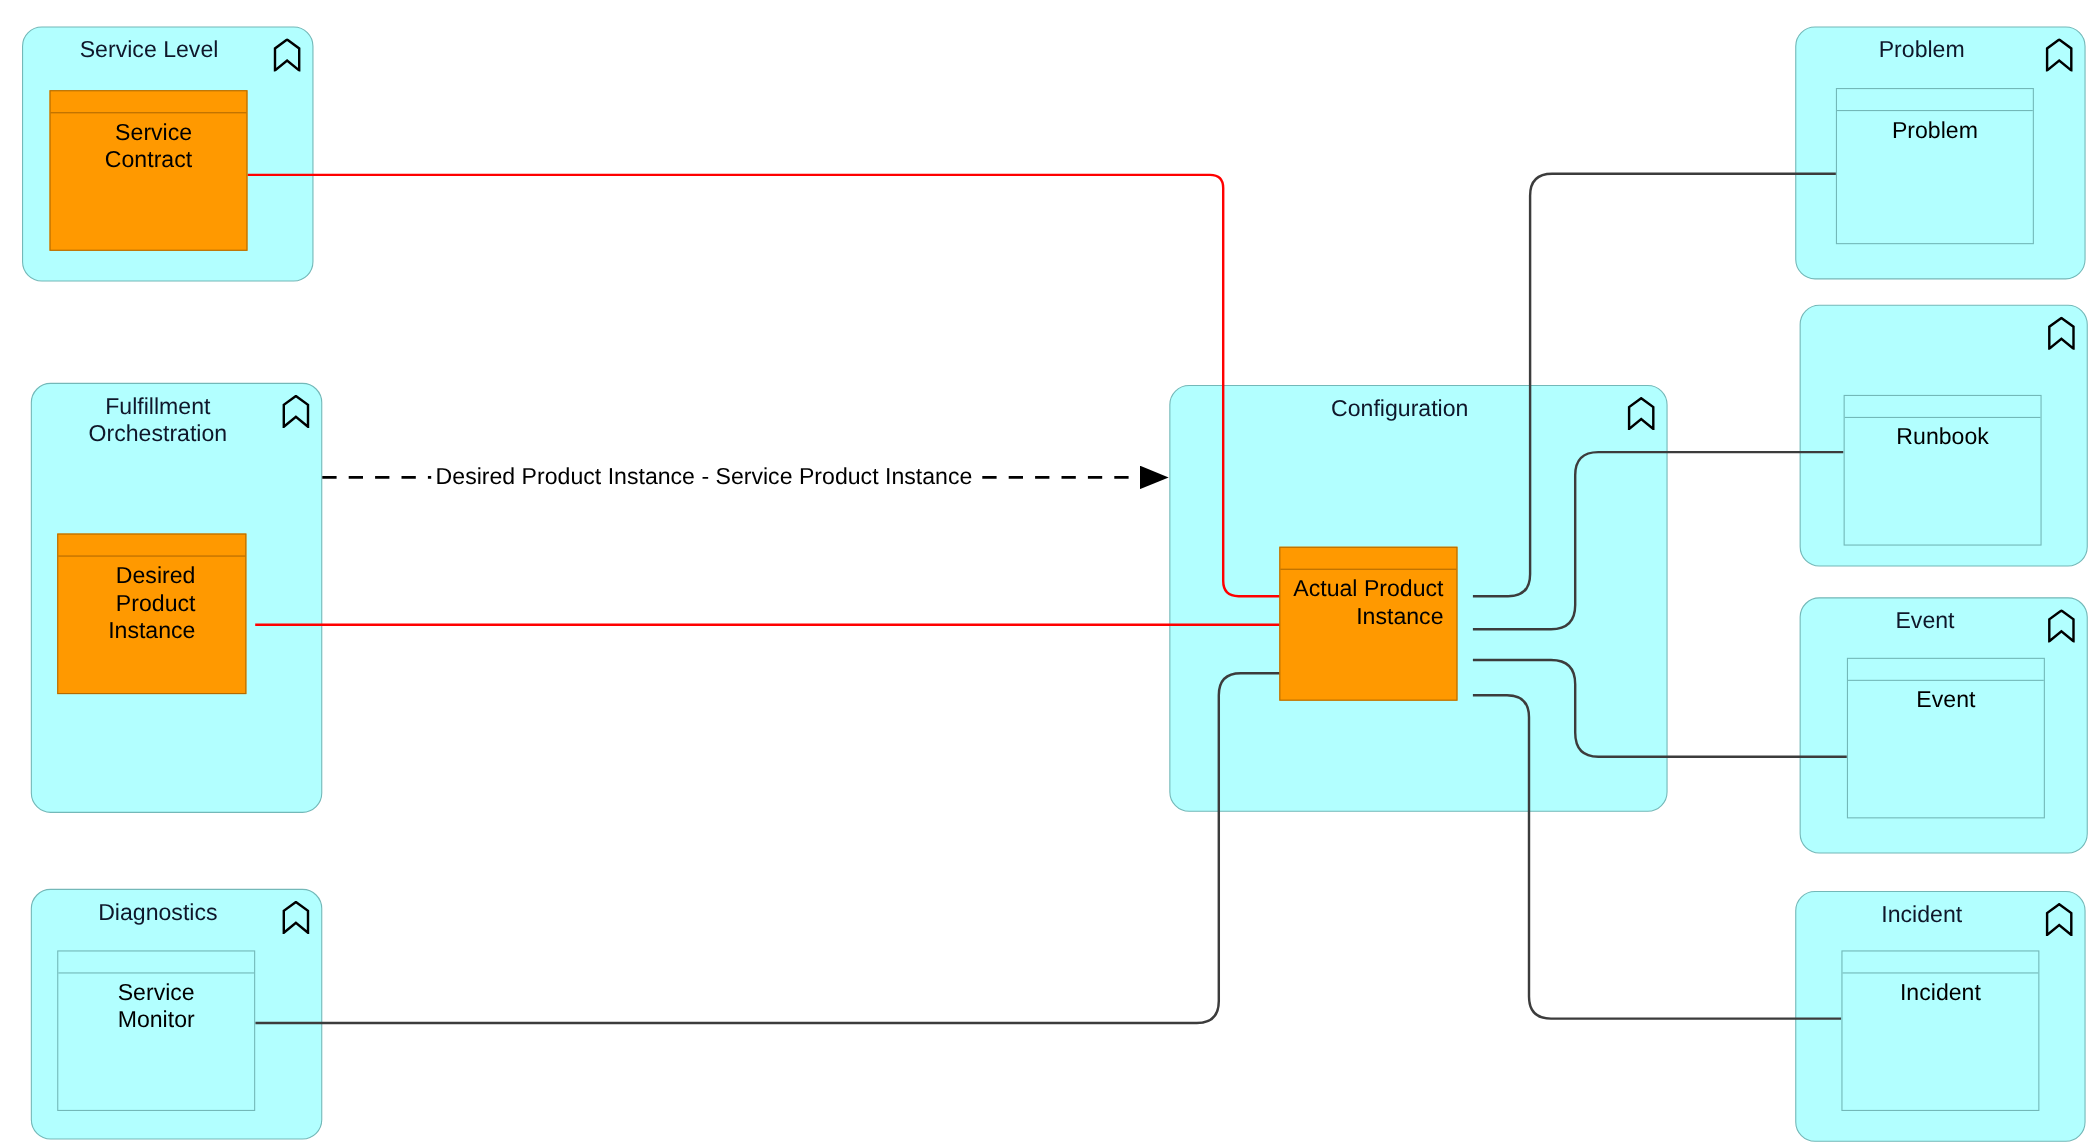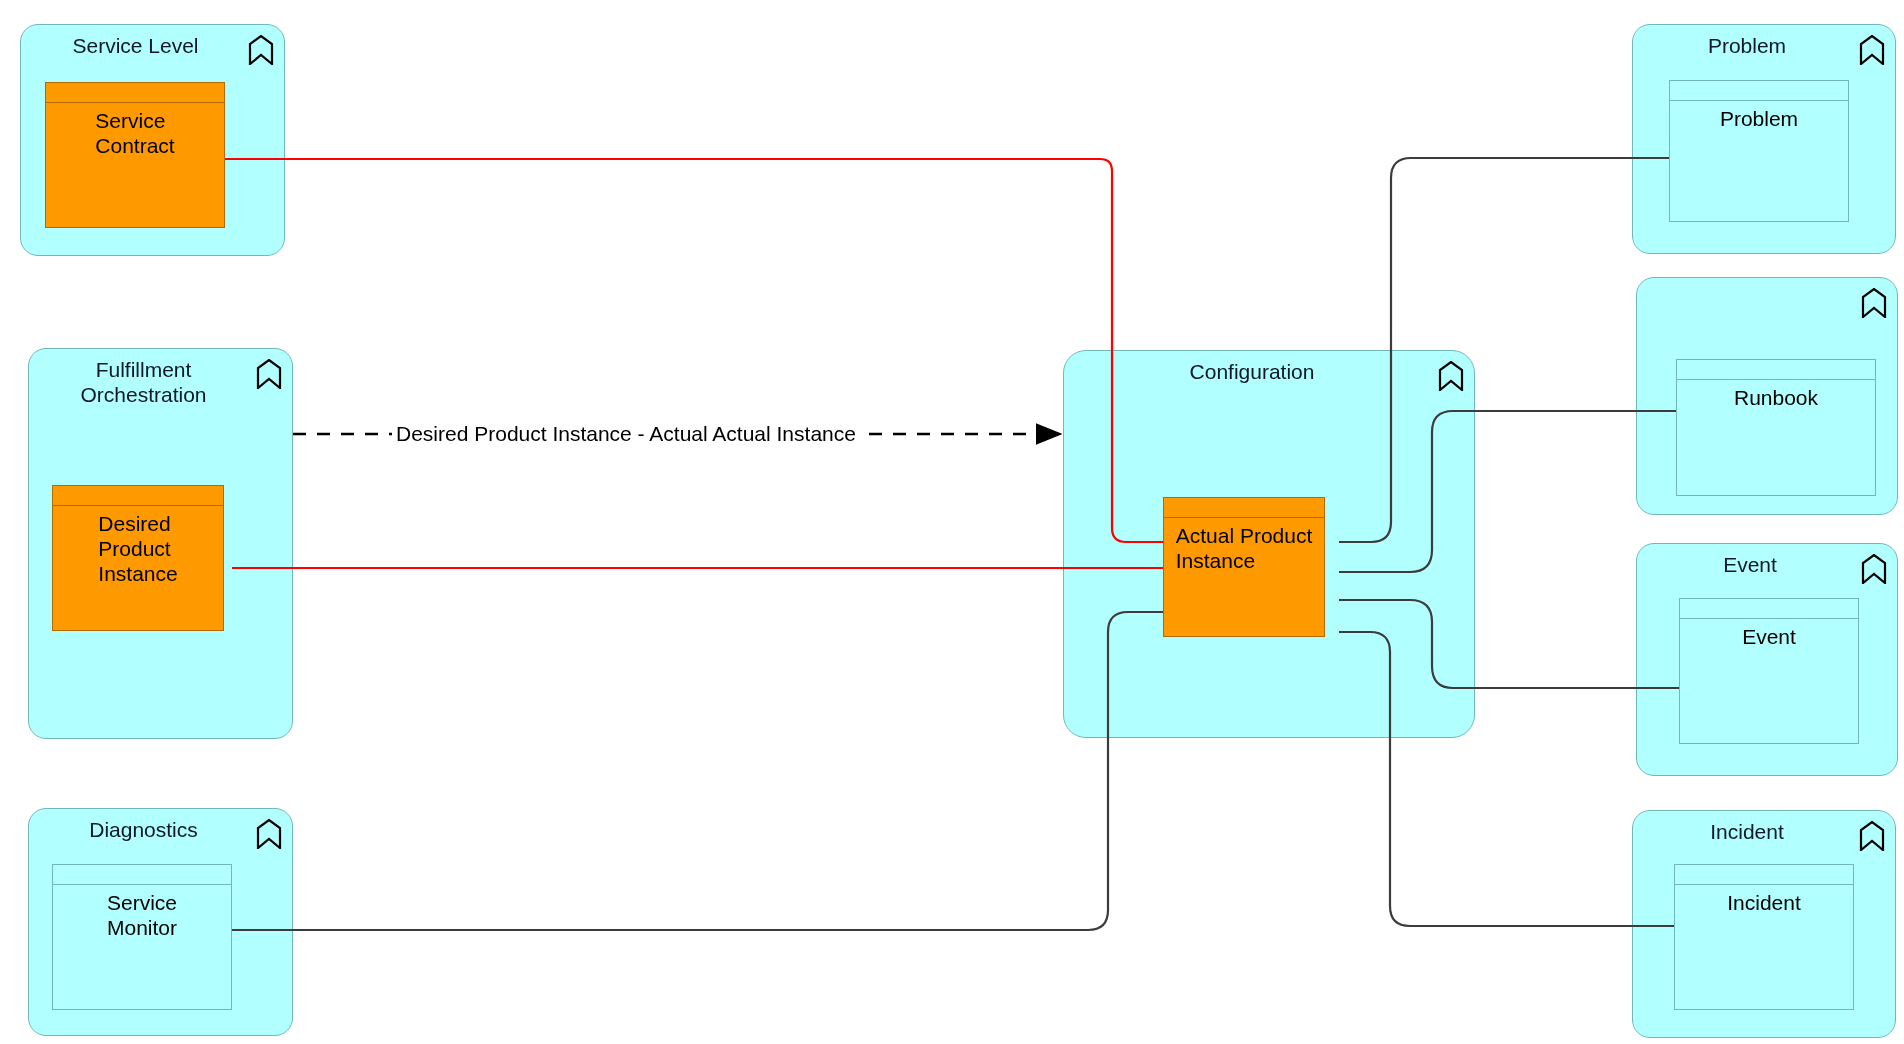--- a/index.html
+++ b/index.html
@@ -54,21 +54,21 @@
     box-sizing: border-box;
     border-bottom: 1.4px solid rgba(0,0,0,.35);
   }
   .obj .body {
     box-sizing: border-box;
     display: flex;
     justify-content: center;
     padding-top: 5px;
     font-size: 21px;
     line-height: 25px;
-    text-align: left;
+    text-align: right;
     color: #000;
     white-space: pre-line;
   }
   .obj.orange {
     background: #ff9900;
     border: 1.6px solid #b36b00;
   }
   .obj.orange .band { border-bottom-color: #b36b00; }
   .obj.cyan {
     background: #b2ffff;
@@ -162,21 +162,21 @@
     <svg class="group-icon" viewBox="0 0 26 30">
       <path d="M2,29 L2,9 L13,1 L24,9 L24,29 L13,20 Z" fill="none" stroke="#000" stroke-width="2.2" stroke-linejoin="miter"></path>
     </svg>
   </div>
   <div class="obj cyan" style="left:52px; top:864px; width:180px; height:146px;">
     <div class="band"></div>
     <div class="body">Service
 Monitor</div>
   </div>
 
-  <div class="group" style="left:1063px; top:350px; width:412px; height:388px;border-radius:23px;">
+  <div class="group" style="left:1063px; top:350px; width:453px; height:388px;">
     <div class="group-title">Configuration</div>
     <svg class="group-icon" viewBox="0 0 26 30">
       <path d="M2,29 L2,9 L13,1 L24,9 L24,29 L13,20 Z" fill="none" stroke="#000" stroke-width="2.2" stroke-linejoin="miter"></path>
     </svg>
   </div>
   <div class="obj orange" style="left:1163px; top:497px; width:162px; height:140px;">
     <div class="band"></div>
     <div class="body">Actual Product
 Instance</div>
   </div>
@@ -190,21 +190,21 @@
   <div class="obj cyan" style="left:1669px; top:80px; width:180px; height:142px;">
     <div class="band"></div>
     <div class="body">Problem</div>
   </div>
 
   <div class="group" style="left:1636px; top:277px; width:262px; height:238px;">
     <svg class="group-icon" viewBox="0 0 26 30">
       <path d="M2,29 L2,9 L13,1 L24,9 L24,29 L13,20 Z" fill="none" stroke="#000" stroke-width="2.2" stroke-linejoin="miter"></path>
     </svg>
   </div>
-  <div class="obj cyan" style="left:1676px; top:359px; width:200px; height:137px;">
+  <div class="obj cyan" style="left:1676px; top:359px; width:180px; height:137px;">
     <div class="band"></div>
     <div class="body">Runbook</div>
   </div>
 
   <div class="group" style="left:1636px; top:543px; width:262px; height:233px;">
     <div class="group-title">Event</div>
     <svg class="group-icon" viewBox="0 0 26 30">
       <path d="M2,29 L2,9 L13,1 L24,9 L24,29 L13,20 Z" fill="none" stroke="#000" stroke-width="2.2" stroke-linejoin="miter"></path>
     </svg>
   </div>
@@ -220,15 +220,15 @@
     </svg>
   </div>
   <div class="obj cyan" style="left:1674px; top:864px; width:180px; height:146px;">
     <div class="band"></div>
     <div class="body">Incident</div>
   </div>
 
   <svg id="wires-top" viewBox="0 0 1904 1044">
     <path d="M293,434 H1060" fill="none" stroke="#000000" stroke-width="2.4" stroke-dasharray="13,11" marker-end="url(#arrowhead)"></path>
   </svg>
-  <div class="flowlabel" style="left:392px; top:421px;">Desired Product Instance - Actual Actual Instance</div>
+  <div class="flowlabel" style="left:392px; top:421px;">Desired Product Instance - Service Product Instance</div>
 
 </div>
 
 </body></html>

